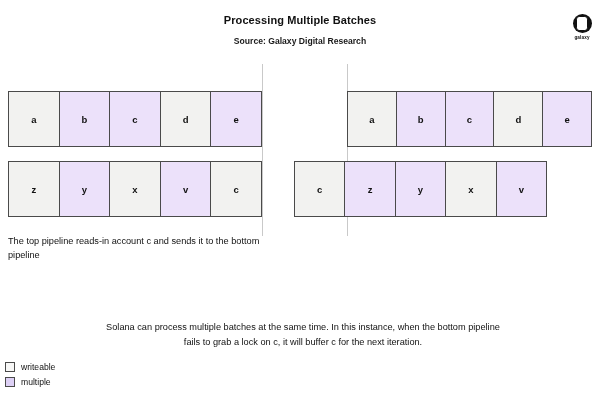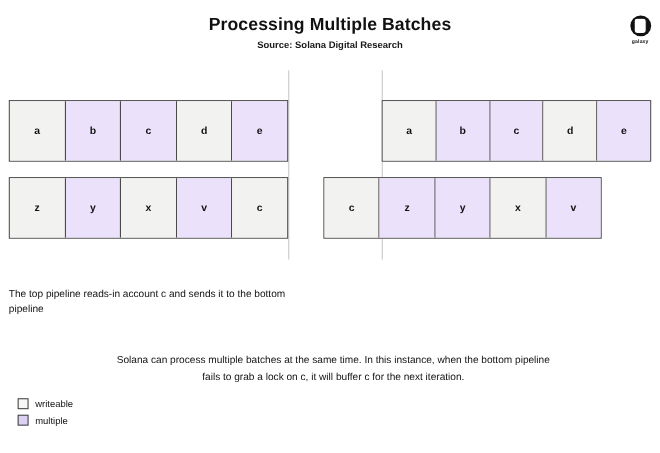--- a/index.html
+++ b/index.html
@@ -22,21 +22,21 @@
     height: 412px;
   }
 
   
   .title {
     position: absolute;
     left: 0;
     top: 14px;
     width: 600px;
     text-align: center;
-    font-size: 16px;
+    font-size: 11px;
     font-weight: 700;
     letter-spacing: 0.1px;
     color: #111111;
   }
   .subtitle {
     position: absolute;
     left: 0;
     top: 36px;
     width: 600px;
     text-align: center;
@@ -127,40 +127,40 @@
   #row-br { left: 294px; top: 161px; width: 253px; }
 
   
   .caption {
     position: absolute;
     font-size: 9.2px;
     font-weight: 400;
     line-height: 14px;
     color: #111111;
   }
-  #caption-left  { left: 8px;   top: 260px; width: 255px; }
+  #caption-left  { left: 8px;   top: 234px; width: 255px; }
   #caption-right { left: 347px; top: 246px; width: 250px; }
 
   
   #body-note {
     position: absolute;
     left: 98px;
     top: 320px;
     width: 410px;
     text-align: center;
     font-size: 9.2px;
     font-weight: 400;
     line-height: 14.5px;
     color: #111111;
   }
 
   
   .legend {
     position: absolute;
-    left: 16px;
+    left: 5px;
     top: 359px;
   }
   .legend-item {
     display: flex;
     align-items: center;
     height: 15px;
   }
   .legend-swatch {
     width: 10px;
     height: 10px;
@@ -175,21 +175,21 @@
     font-weight: 400;
     color: #111111;
   }
 </style>
 </head>
 <body>
 
 <div id="canvas">
 
   <div class="title">Processing Multiple Batches</div>
-  <div class="subtitle">Source: Solana Digital Research</div>
+  <div class="subtitle">Source: Galaxy Digital Research</div>
 
   <div class="logo">
     <div class="logo-mark">
       <div class="ring"></div>
       <div class="inner"></div>
     </div>
     <div class="logo-word">galaxy</div>
   </div>
 
   <div class="divider divider-left"></div>

